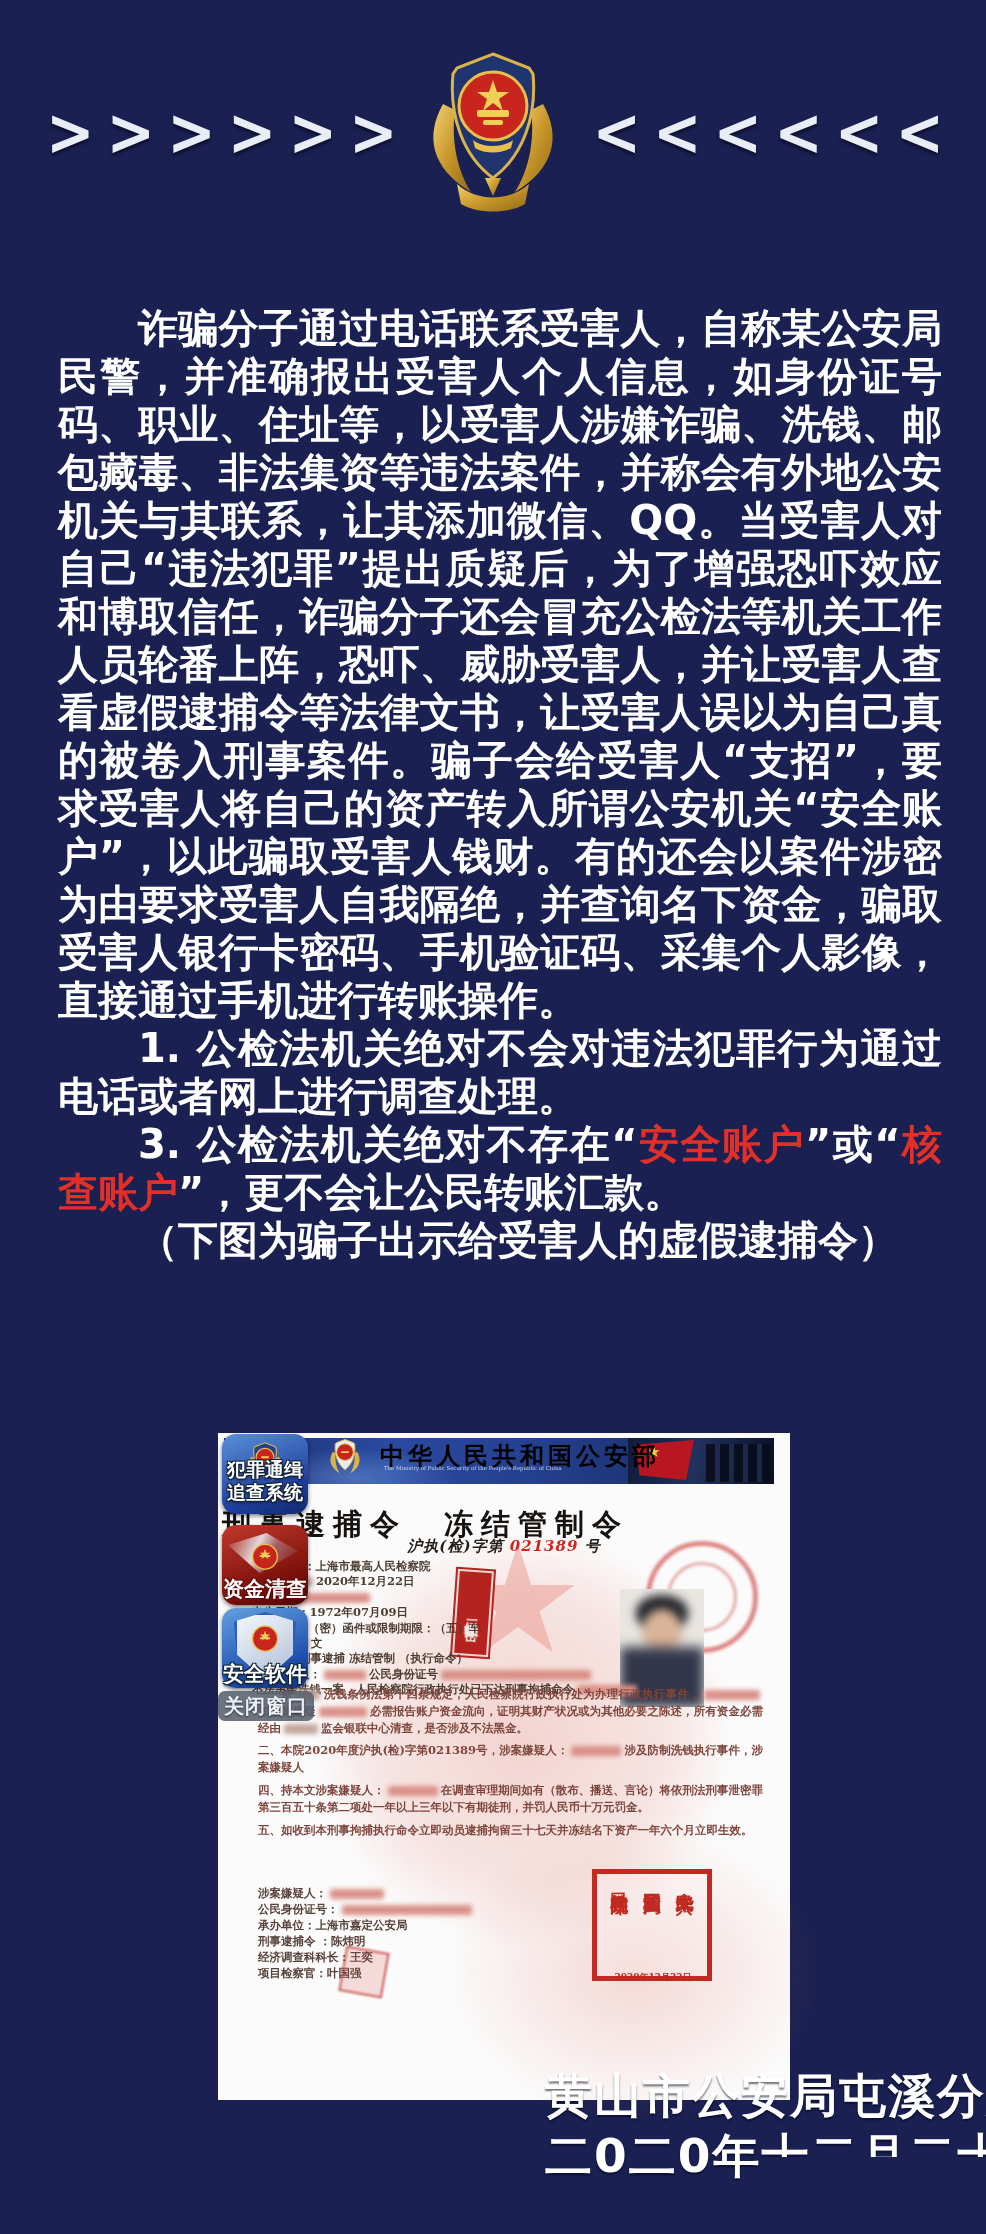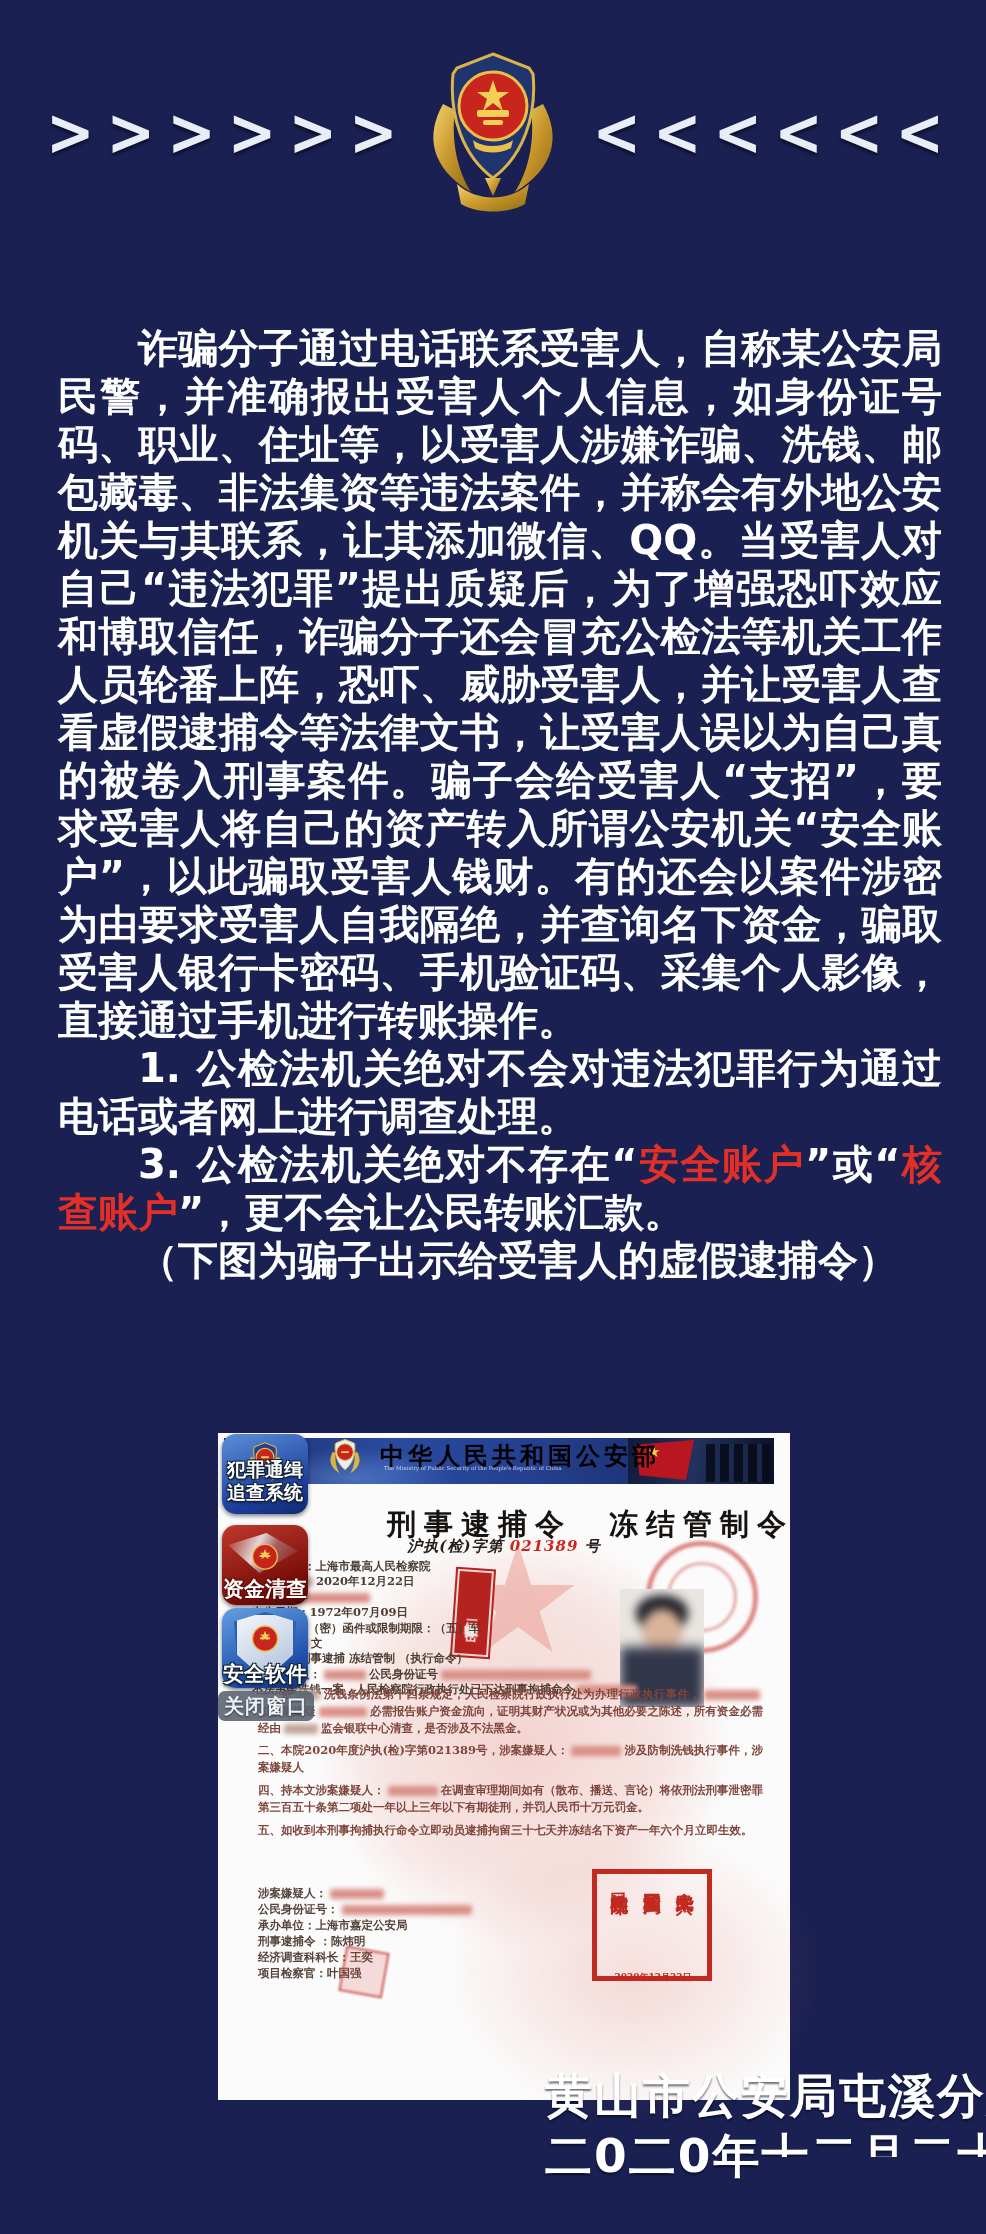--- a/index.html
+++ b/index.html
@@ -8,21 +8,21 @@
   
   .arrows{position:absolute;top:104px;font-weight:900;font-size:58px;line-height:58px;
           color:#e9edf6;letter-spacing:12px;transform:scaleY(1.12);text-shadow:0 2px 3px rgba(0,0,20,.55);}
   .arrows.left{left:46px;}
   .arrows.right{right:30px;}
   .badge-wrap{position:absolute;left:50%;top:44px;transform:translateX(-50%);width:152px;height:172px;}
   .page-title{position:absolute;top:212px;left:0;width:100%;margin:0;text-align:center;
           color:#ffffff;font-size:63px;font-weight:800;letter-spacing:4px;
           text-shadow:0 2px 2px rgba(0,0,25,.6);}
   
-  .bodytext{position:absolute;top:324px;left:58px;width:884px;color:#ffffff;
+  .bodytext{position:absolute;top:304px;left:58px;width:884px;color:#ffffff;
           font-size:40px;line-height:48px;font-weight:600;}
   .bodytext p{margin:0;text-indent:2em;}
   .bodytext p.j{text-align:justify;}
   .red{color:#e23028;}
   
   .doc{position:absolute;left:218px;top:1433px;width:572px;height:667px;background:#fbfbfb;
        font-family:"DejaVu Serif",serif;}
   .banner{position:absolute;left:6px;top:5px;right:16px;height:46px;overflow:hidden;
        background:linear-gradient(95deg,#1c2e6b 0%,#2a4aa0 30%,#24408f 55%,#17265c 100%);}
   .banner .glow{position:absolute;left:30px;top:10px;width:200px;height:60px;border-radius:50%;
@@ -33,21 +33,21 @@
   .banner-sub{position:absolute;left:166px;top:32px;font-size:6px;color:#c9d4f0;white-space:nowrap;
        transform:scale(.9);transform-origin:left top;}
   .montage{position:absolute;right:0;top:0;width:146px;height:46px;
        background:linear-gradient(100deg,#101a3a 0%,#22325f 45%,#0a0f26 100%);}
   .montage .flag{position:absolute;left:8px;top:2px;width:58px;height:40px;background:#c5161d;
        clip-path:polygon(0 12%,100% 0,86% 100%,6% 88%);opacity:.92;}
   .montage .star{position:absolute;left:20px;top:8px;width:12px;height:12px;background:#f4d03c;
        clip-path:polygon(50% 0,61% 35%,97% 35%,68% 57%,79% 91%,50% 70%,21% 91%,32% 57%,3% 35%,39% 35%);}
   .montage .troops{position:absolute;right:4px;top:6px;width:64px;height:38px;
        background:repeating-linear-gradient(90deg,#070b18 0 9px,#1d2a50 9px 14px);opacity:.85;}
-  .doc-title{position:absolute;left:0;top:68px;width:100%;text-align:right;margin:4px;
+  .doc-title{position:absolute;left:0;top:68px;width:100%;text-align:left;margin:4px;
        font-size:29px;font-weight:700;color:#15120f;letter-spacing:8px;}
   .doc-no{position:absolute;left:0;top:104px;width:100%;text-align:center;font-size:15px;
        font-weight:700;color:#241d18;letter-spacing:1px;font-style:italic;}
   
   .wm{position:absolute;border-radius:50%;filter:blur(3px);}
   .wm1{left:95px;top:95px;width:420px;height:420px;
        background:radial-gradient(closest-side,rgba(226,120,108,.30),rgba(226,120,108,.16) 70%,rgba(226,120,108,0));}
   .wm2{left:225px;top:390px;width:380px;height:300px;
        background:radial-gradient(closest-side,rgba(226,120,108,.26),rgba(226,120,108,0));}
   .wm-star{position:absolute;left:240px;top:110px;width:120px;height:120px;background:rgba(236,150,140,.5);

